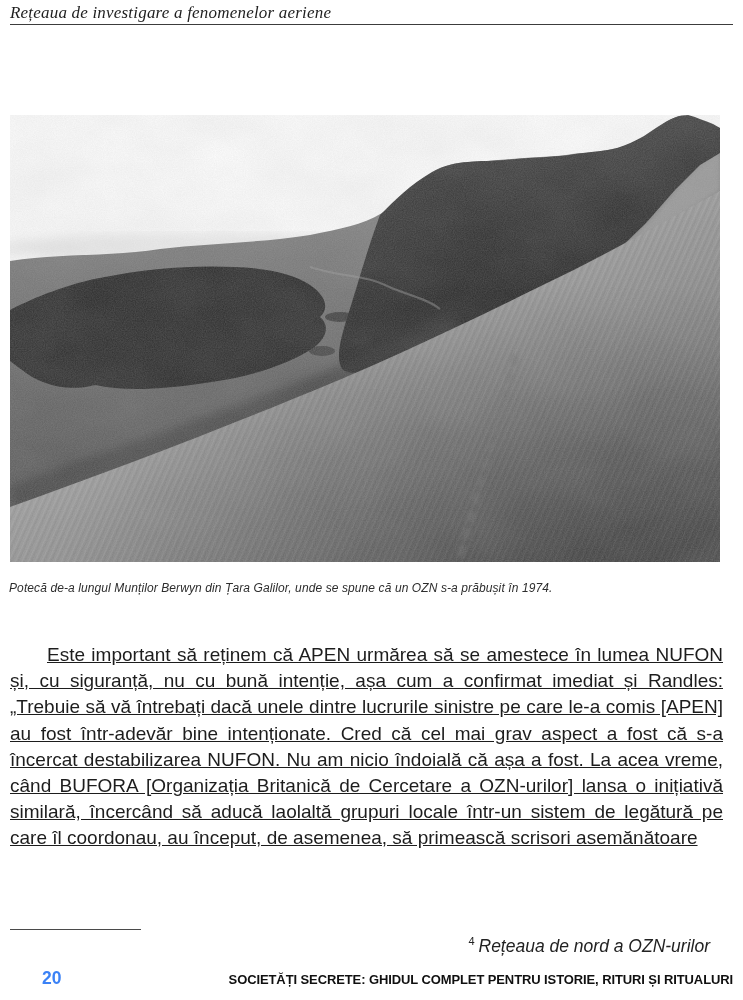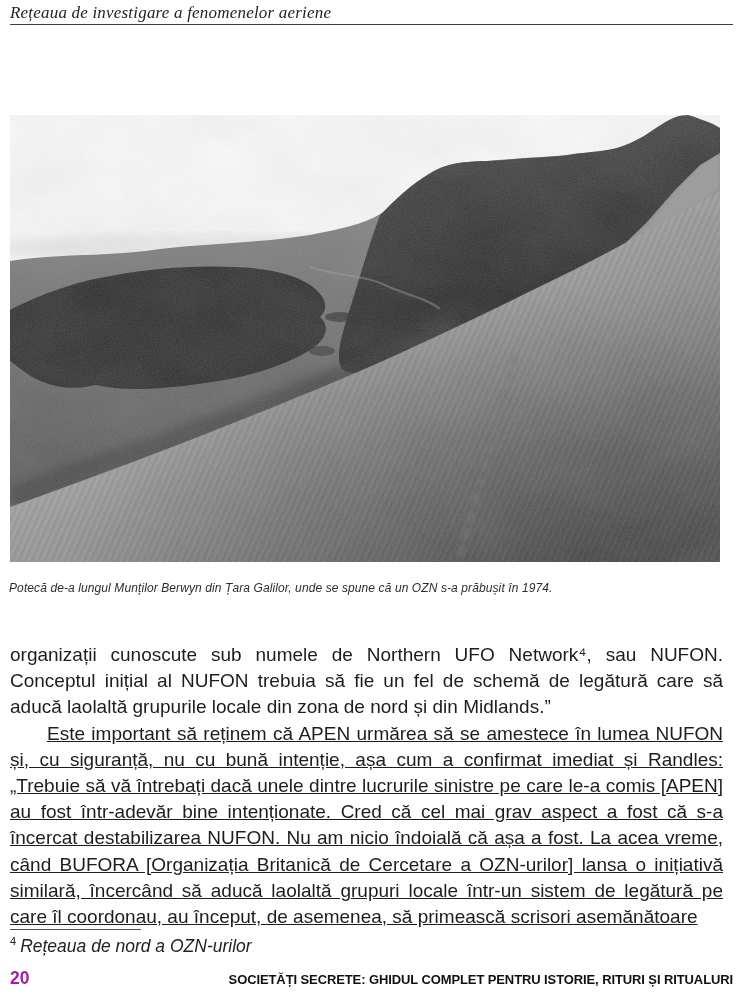--- a/index.html
+++ b/index.html
@@ -70,40 +70,42 @@
     position: absolute;
     top: 929px; left: 10px; width: 131px;
     border-top: 1.5px solid #4a4a4a;
   }
   .footnote {
     position: absolute;
     top: 935px; left: 10px; width: 700px;
     font-style: italic;
     font-size: 17.5px;
     color: #222222;
+    text-align: right;
   }
   .footnote sup {
     font-size: 11px;
     font-style: normal;
     vertical-align: super;
     margin-right: 4px;
   }
 
   
   .footer {
     position: absolute;
     left: 10px; right: 10px; top: 968px;
     display: flex;
     justify-content: space-between;
     align-items: baseline;
   }
   .page-number {
     font-weight: 700;
     font-size: 17.5px;
-    color: #a21caf;
+    color: #3b82f6;
+    margin-left: 32px;
   }
   .running-title {
     font-weight: 700;
     font-size: 13.4px;
     letter-spacing: -0.1px;
     color: #101010;
     transform: scaleX(0.97);
     transform-origin: right center;
     white-space: nowrap;
   }
@@ -205,21 +207,20 @@
       <path d="M506,240 C497,275 487,310 477,345 C468,378 457,412 449,447" stroke="#6d6d6d" stroke-width="7" fill="none" opacity="0.5" stroke-dasharray="11 7" filter="url(#soft2)"></path>
 
       <rect width="710" height="447" filter="url(#blotchF)" opacity="0.5"></rect>
       <rect width="710" height="447" filter="url(#grainF)" opacity="0.45"></rect>
     </svg>
   </div>
 
   <div class="photo-caption">Potecă de-a lungul Munților Berwyn din Țara Galilor, unde se spune că un OZN s-a prăbușit în 1974.</div>
 
   <div class="body-text">
-    <p>organizații cunoscute sub numele de Northern UFO Network⁴, sau NUFON. Conceptul inițial al NUFON trebuia să fie un fel de schemă de legătură care să aducă laolaltă grupurile locale din zona de nord și din Midlands.”</p>
     <p class="indented">Este important să reținem că APEN urmărea să se amestece în lumea NUFON și, cu siguranță, nu cu bună intenție, așa cum a confirmat imediat și Randles: „Trebuie să vă întrebați dacă unele dintre lucrurile sinistre pe care le-a comis [APEN] au fost într-adevăr bine intenționate. Cred că cel mai grav aspect a fost că s-a încercat destabilizarea NUFON. Nu am nicio îndoială că așa a fost. La acea vreme, când BUFORA [Organizația Britanică de Cercetare a OZN-urilor] lansa o inițiativă similară, încercând să aducă laolaltă grupuri locale într-un sistem de legătură pe care îl coordonau, au început, de asemenea, să primească scrisori asemănătoare</p>
   </div>
 
   <div class="footnote-rule"></div>
   <div class="footnote">
     <sup>4</sup><span>Rețeaua de nord a OZN-urilor</span>
   </div>
 
   <div class="footer">
     <span class="page-number">20</span>

